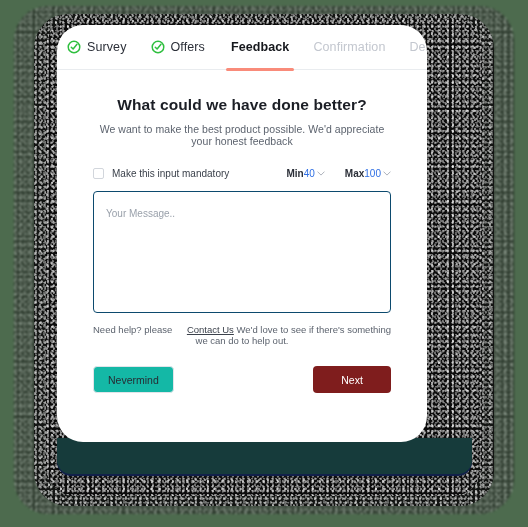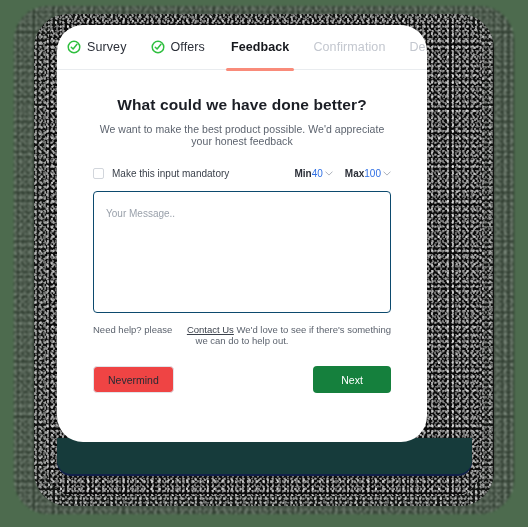--- a/index.html
+++ b/index.html
@@ -178,32 +178,32 @@
     display: flex;
     align-items: center;
     justify-content: space-between;
   }
   #nevermind-button {
     min-width: 76px;
     height: 27px;
     padding: 0 14px;
     border: 1px solid #e1e4e9;
     border-radius: 4px;
-    background: #ef4444;
+    background: #14b8a6;
     color: #272b33;
     font-size: 10.5px;
     font-family: "Liberation Sans", sans-serif;
     cursor: pointer;
   }
   #next-button {
     width: 78px;
     height: 27px;
     border: none;
     border-radius: 4px;
-    background: #15803d;
+    background: #7f1d1d;
     color: #ffffff;
     font-size: 10.5px;
     font-family: "Liberation Sans", sans-serif;
     cursor: pointer;
   }
 </style>
 </head>
 <body>
 
 <div id="stage">
@@ -270,21 +270,21 @@
           <div class="range-group">
             <span class="range-key">Min</span>
             <span class="range-val">40</span>
             <span>
               <svg class="chev" viewBox="0 0 10 6">
                 <path d="M1 1 L5 5 L9 1" fill="none" stroke="#a9afb8" stroke-width="1.2" stroke-linecap="round" stroke-linejoin="round"></path>
               </svg>
             </span>
           </div>
 
-          <div class="range-group" style="margin-left:7px;">
+          <div class="range-group" style="margin-left:15px;">
             <span class="range-key">Max</span>
             <span class="range-val">100</span>
             <span>
               <svg class="chev" viewBox="0 0 10 6">
                 <path d="M1 1 L5 5 L9 1" fill="none" stroke="#a9afb8" stroke-width="1.2" stroke-linecap="round" stroke-linejoin="round"></path>
               </svg>
             </span>
           </div>
 
         </div>

